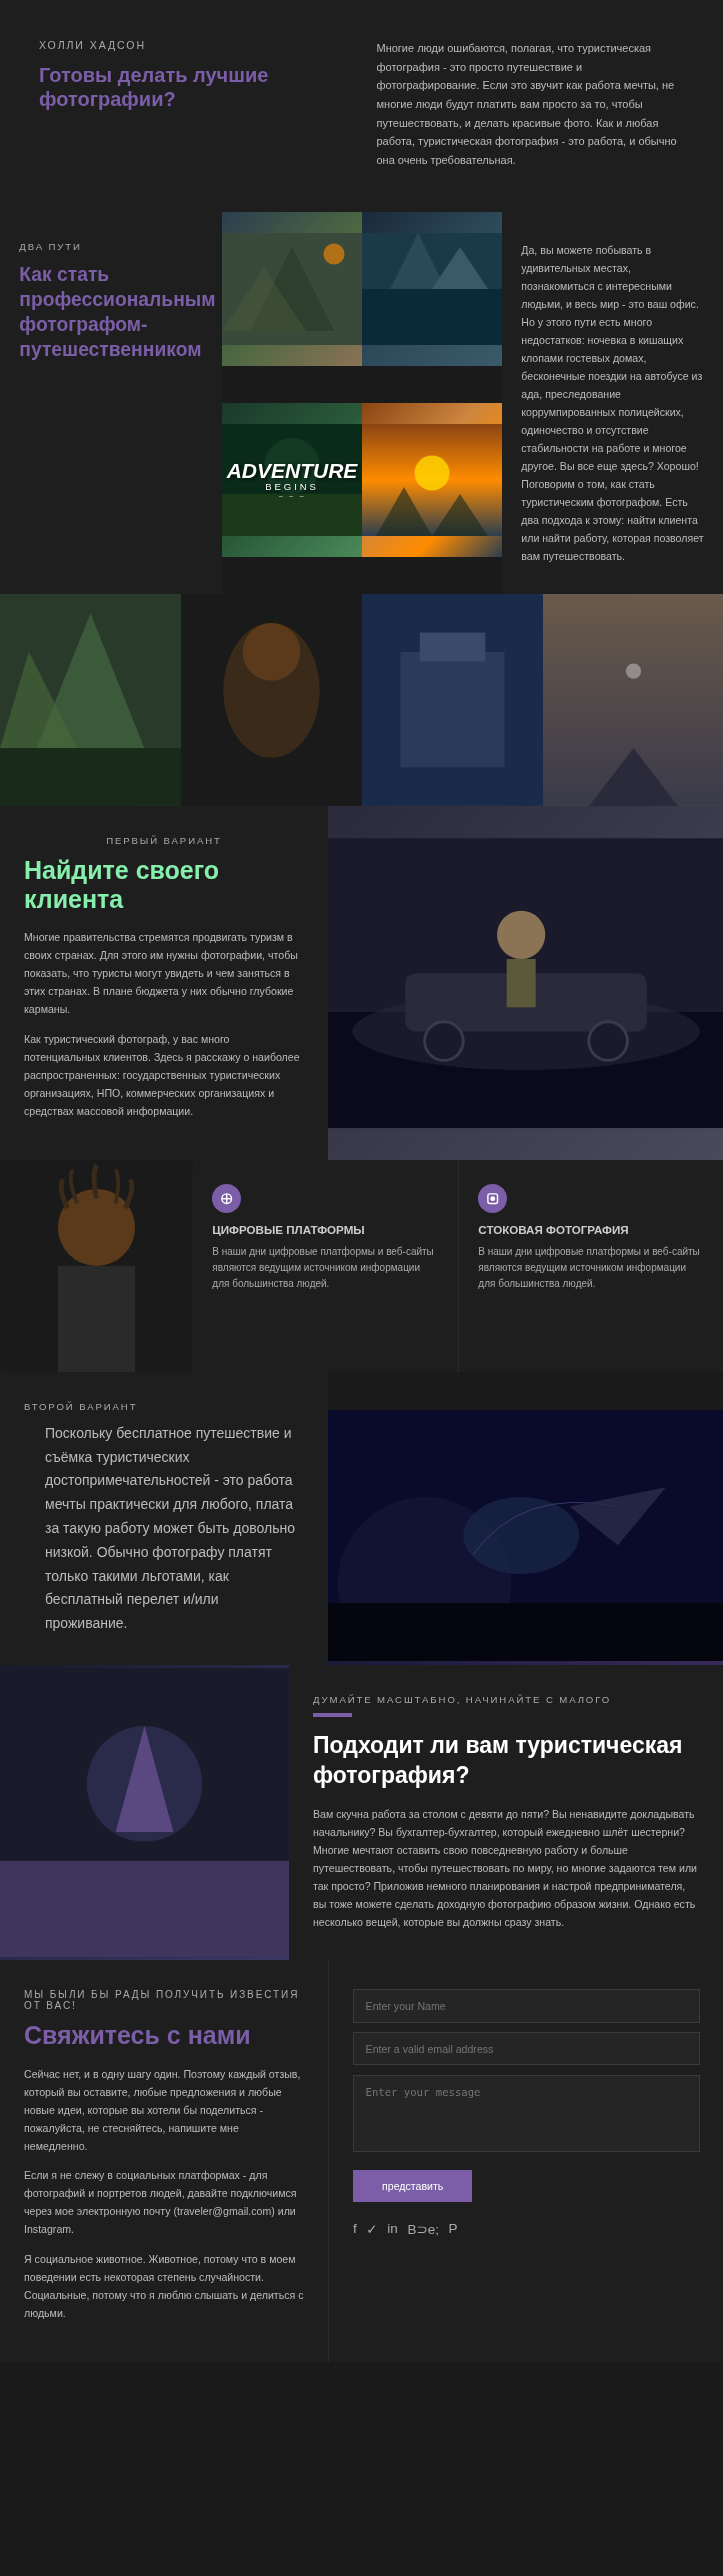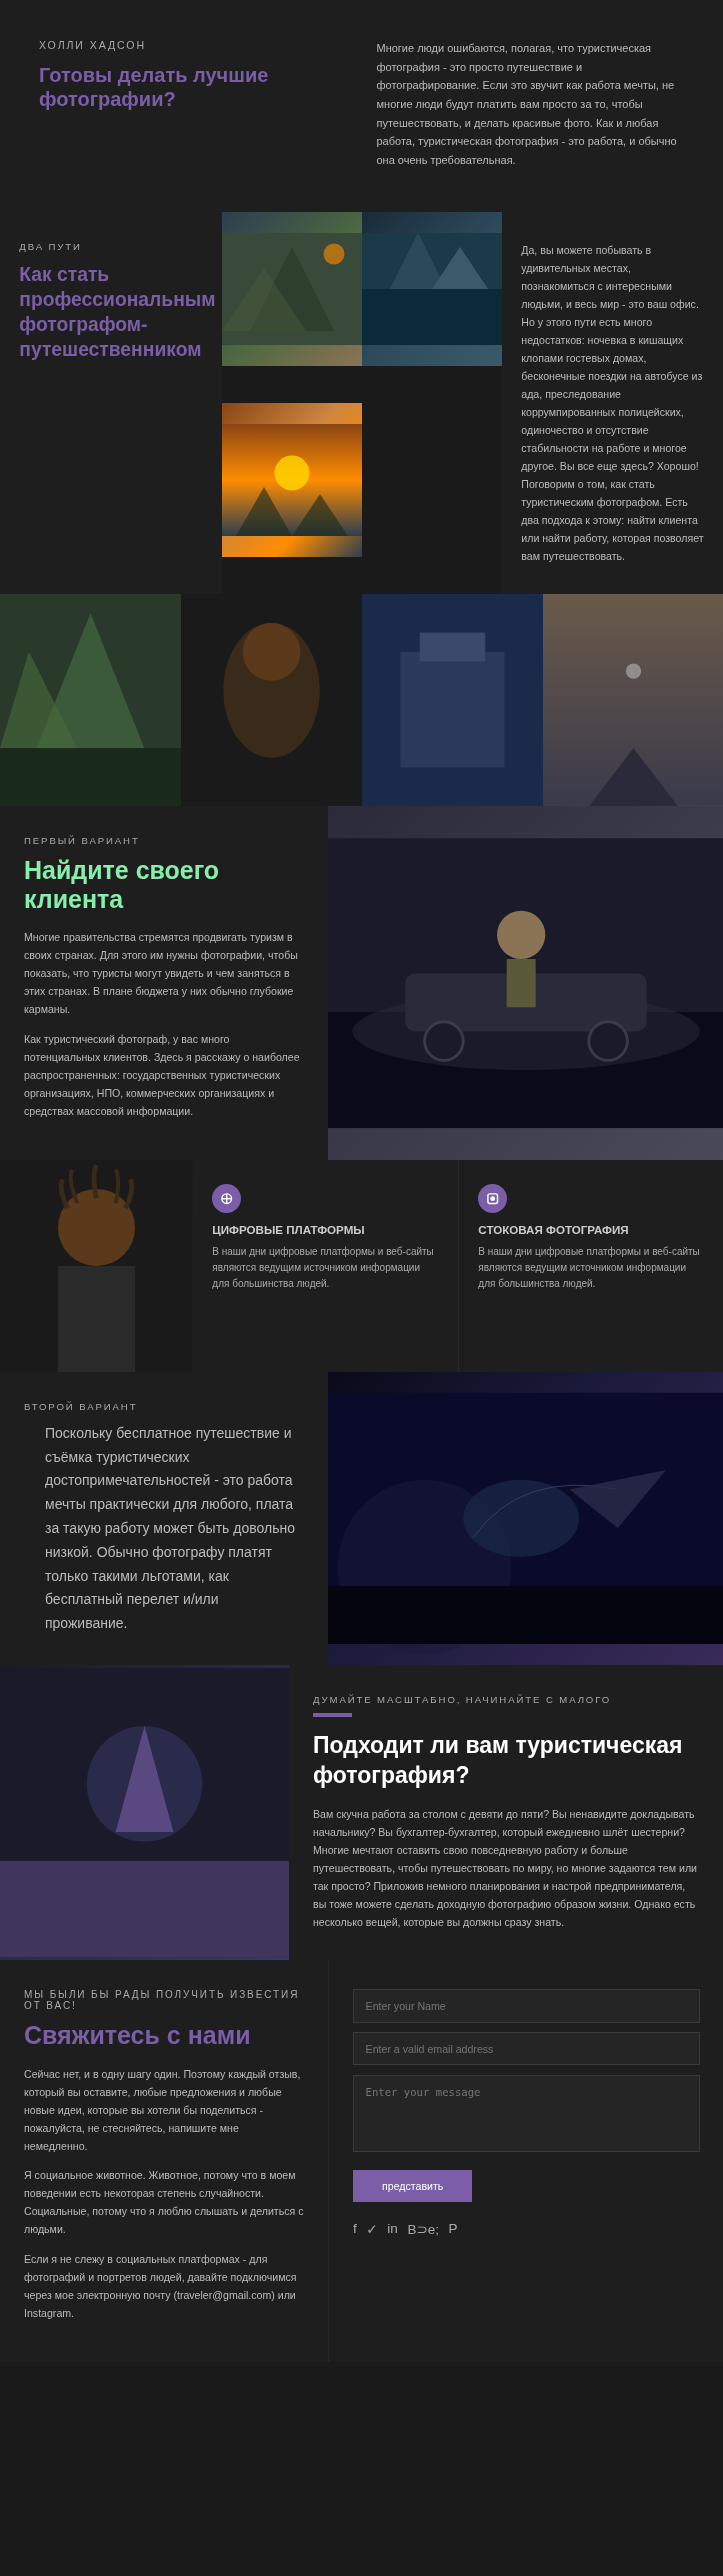--- a/index.html
+++ b/index.html
@@ -130,20 +130,21 @@
       width: 328px;
       background: #1e1e1e;
       padding: 29px 24px;
     }
     .find-client-left .section-tag {
       color: #aaa;
       font-size: 9.6px;
       letter-spacing: 1.9px;
       text-transform: uppercase;
       margin-bottom: 9.6px;
+      text-align: center;
     }
     .find-client-left .section-title {
       color: #86efac;
       font-size: 25px;
       font-weight: 700;
       margin-bottom: 14.5px;
     }
     .find-client-left p {
       font-size: 10.6px;
       line-height: 1.7;
@@ -194,20 +195,21 @@
     .digital-item p {
       font-size: 10px;
       line-height: 1.6;
       color: #aaa;
     }
 
     
     .commercial {
       display: flex;
       min-height: 251px;
+      align-items: flex-end;
     }
     .commercial-left {
       width: 328px;
       background: #1e1e1e;
       padding: 29px 24px;
     }
     .commercial-left .section-tag {
       color: #aaa;
       font-size: 9.6px;
       letter-spacing: 1.9px;
@@ -367,20 +369,32 @@
         <circle cx="160" cy="30" r="15" fill="#ff8c00" opacity="0.6"></circle>
       </svg>
     </div>
     <div class="img-placeholder img-cliff" style="height:154px;">
       <svg viewBox="0 0 200 160" xmlns="http://www.w3.org/2000/svg">
         <rect width="200" height="160" fill="#1a3a4a"></rect>
         <rect x="0" y="80" width="200" height="80" fill="#0a2a3a"></rect>
         <polygon points="80,0 120,80 40,80" fill="#2a4a5a"></polygon>
         <polygon points="140,20 180,80 100,80" fill="#3a5a6a"></polygon>
       </svg>
+    </div>
+    <div class="img-placeholder img-adventure" style="height:154px; position:relative;">
+      <svg viewBox="0 0 200 160" xmlns="http://www.w3.org/2000/svg">
+        <rect width="200" height="160" fill="#0a2a1a"></rect>
+        <rect x="0" y="100" width="200" height="60" fill="#1a3a1a"></rect>
+        <circle cx="100" cy="60" r="40" fill="#1a4a2a" opacity="0.5"></circle>
+      </svg>
+      <div class="adventure-overlay">
+        <div class="adventure-text">ADVENTURE</div>
+        <div class="adventure-sub">BEGINS</div>
+        <div style="color:white;font-size:7.7px;letter-spacing:1.9px;text-transform:uppercase;font-style:italic;color:#ddd;">~ ~ ~</div>
+      </div>
     </div>
     <div class="img-placeholder img-sunset" style="height:154px;">
       <svg viewBox="0 0 200 160" xmlns="http://www.w3.org/2000/svg">
         <defs>
           <linearGradient id="sunsetGrad" x1="0" y1="0" x2="0" y2="1">
             <stop offset="0%" stop-color="#8B4513"></stop>
             <stop offset="50%" stop-color="#FF8C00"></stop>
             <stop offset="100%" stop-color="#2c3e50"></stop>
           </linearGradient>
         </defs>
@@ -529,22 +543,22 @@
     <div class="section-title">Подходит ли вам туристическая фотография?</div>
     <p>Вам скучна работа за столом с девяти до пяти? Вы ненавидите докладывать начальнику? Вы бухгалтер-бухгалтер, который ежедневно шлёт шестерни? Многие мечтают оставить свою повседневную работу и больше путешествовать, чтобы путешествовать по миру, но многие задаются тем или так просто? Приложив немного планирования и настрой предпринимателя, вы тоже можете сделать доходную фотографию образом жизни. Однако есть несколько вещей, которые вы должны сразу знать.</p>
   </div>
 </section>
 
 <section class="contact">
   <div class="contact-left">
     <div class="section-tag">МЫ БЫЛИ БЫ РАДЫ ПОЛУЧИТЬ ИЗВЕСТИЯ ОТ ВАС!</div>
     <div class="section-title">Свяжитесь с нами</div>
     <p>Сейчас нет, и в одну шагу один. Поэтому каждый отзыв, который вы оставите, любые предложения и любые новые идеи, которые вы хотели бы поделиться - пожалуйста, не стесняйтесь, напишите мне немедленно.</p>
+    <p>Если я не слежу в социальных платформах - для фотографий и портретов людей, давайте подключимся через мое электронную почту (traveler@gmail.com) или Instagram.</p>
     <p>Я социальное животное. Животное, потому что в моем поведении есть некоторая степень случайности. Социальные, потому что я люблю слышать и делиться с людьми.</p>
-    <p>Если я не слежу в социальных платформах - для фотографий и портретов людей, давайте подключимся через мое электронную почту (traveler@gmail.com) или Instagram.</p>
   </div>
   <div class="contact-right">
     <input type="text" placeholder="Enter your Name" style="">
     <input type="email" placeholder="Enter a valid email address" style="">
     <textarea placeholder="Enter your message" style=""></textarea>
     <button class="submit-btn">представить</button>
     <div class="social-icons">
       <span class="social-icon">f</span>
       <span class="social-icon">✓</span>
       <span class="social-icon">in</span>

